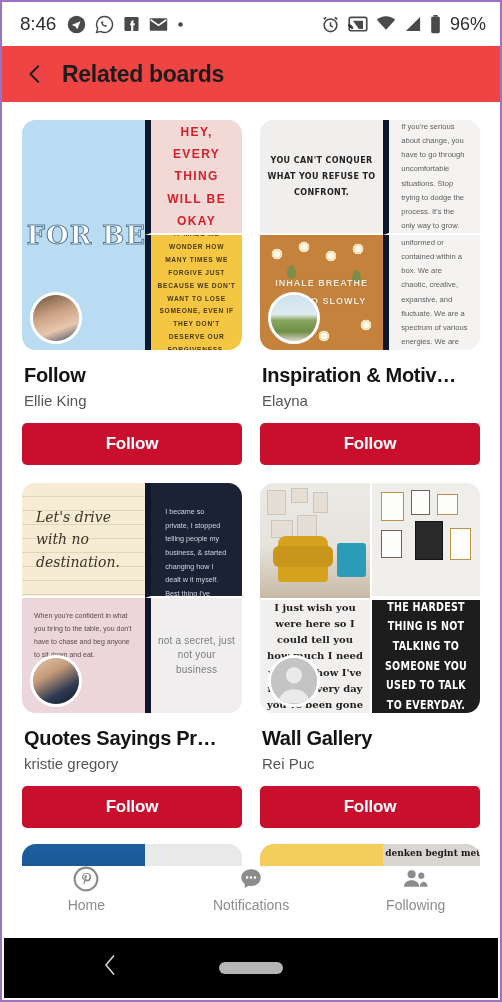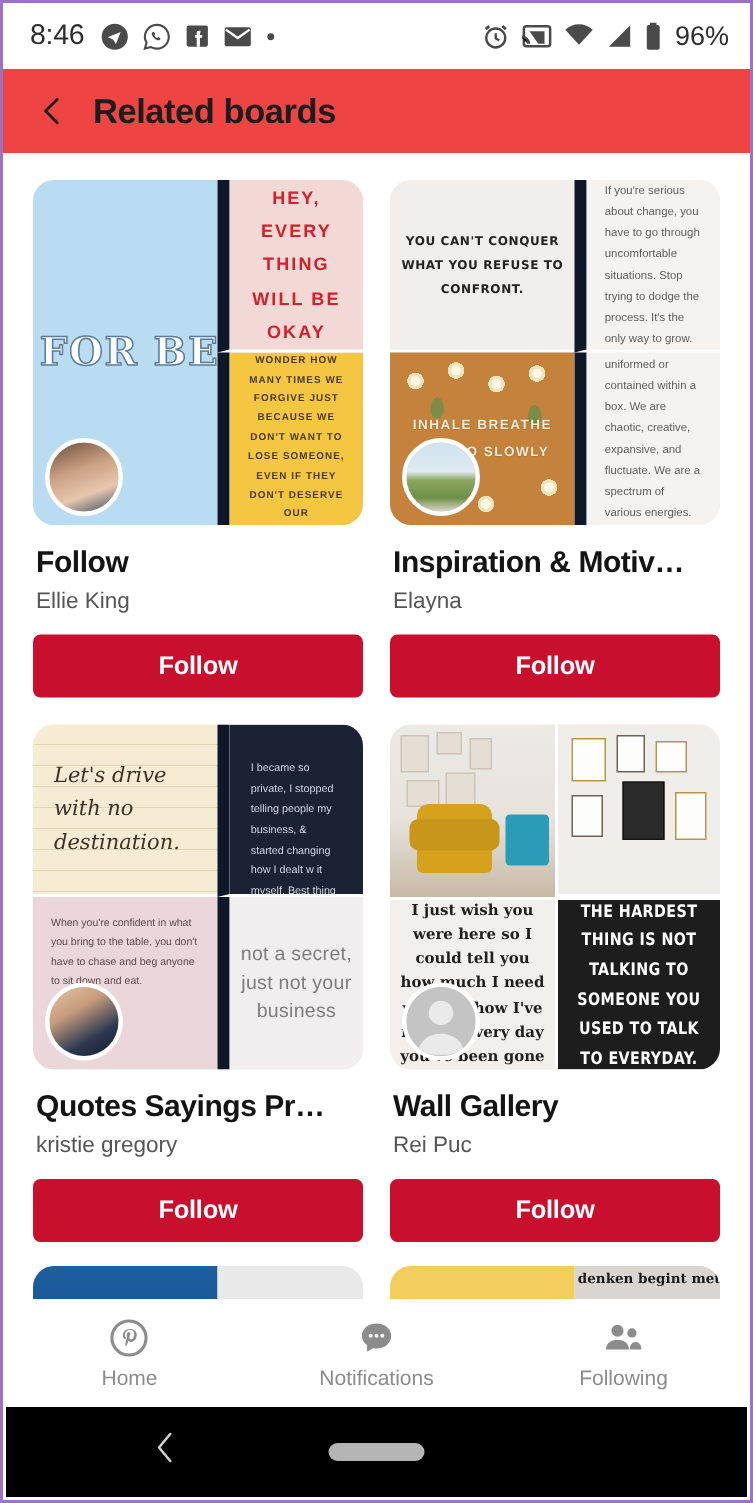--- a/index.html
+++ b/index.html
@@ -117,21 +117,21 @@
     grid-template-rows: 1fr 1fr;
   }
   .preview .big {
     grid-row: 1 / span 2;
     position: relative;
     overflow: hidden;
   }
   .cell {
     position: relative;
     overflow: hidden;
-    border-left: 8px solid #0f172a;
+    border-left: 6px solid #0f172a;
   }
   .cell.top { border-bottom: 2px solid #fff; }
   .big { border-right: 0; }
 
   .avatar {
     position: absolute;
     left: 8px;
     bottom: 6px;
     width: 52px;
     height: 52px;
@@ -192,21 +192,21 @@
 
   
   .bottomnav {
     position: absolute;
     left: 2px;
     right: 2px;
     bottom: 62px;
     height: 72px;
     background: #fff;
     display: flex;
-    align-items: center;
+    align-items: flex-start;
     z-index: 20;
   }
   .nav-item {
     flex: 1;
     display: flex;
     flex-direction: column;
     align-items: center;
     justify-content: center;
     gap: 5px;
     cursor: pointer;
@@ -357,21 +357,21 @@
   .rose-pin { background: #ead6db; }
   .rose-pin .t {
     font-size: 7px;
     color: #5b4a4e;
     text-align: left;
     line-height: 1.85;
     padding: 6px;
   }
   .plain-pin { background: #f0eeee; }
   .plain-pin .t {
-    font-size: 13px;
+    font-size: 10px;
     color: #7d7d7d;
     letter-spacing: .2px;
   }
   .black-pin { background: #1d1d1d; }
   .black-pin .t {
     color: #ffffff;
     font-weight: bold;
     font-size: 11.5px;
     letter-spacing: .3px;
     line-height: 1.7;

